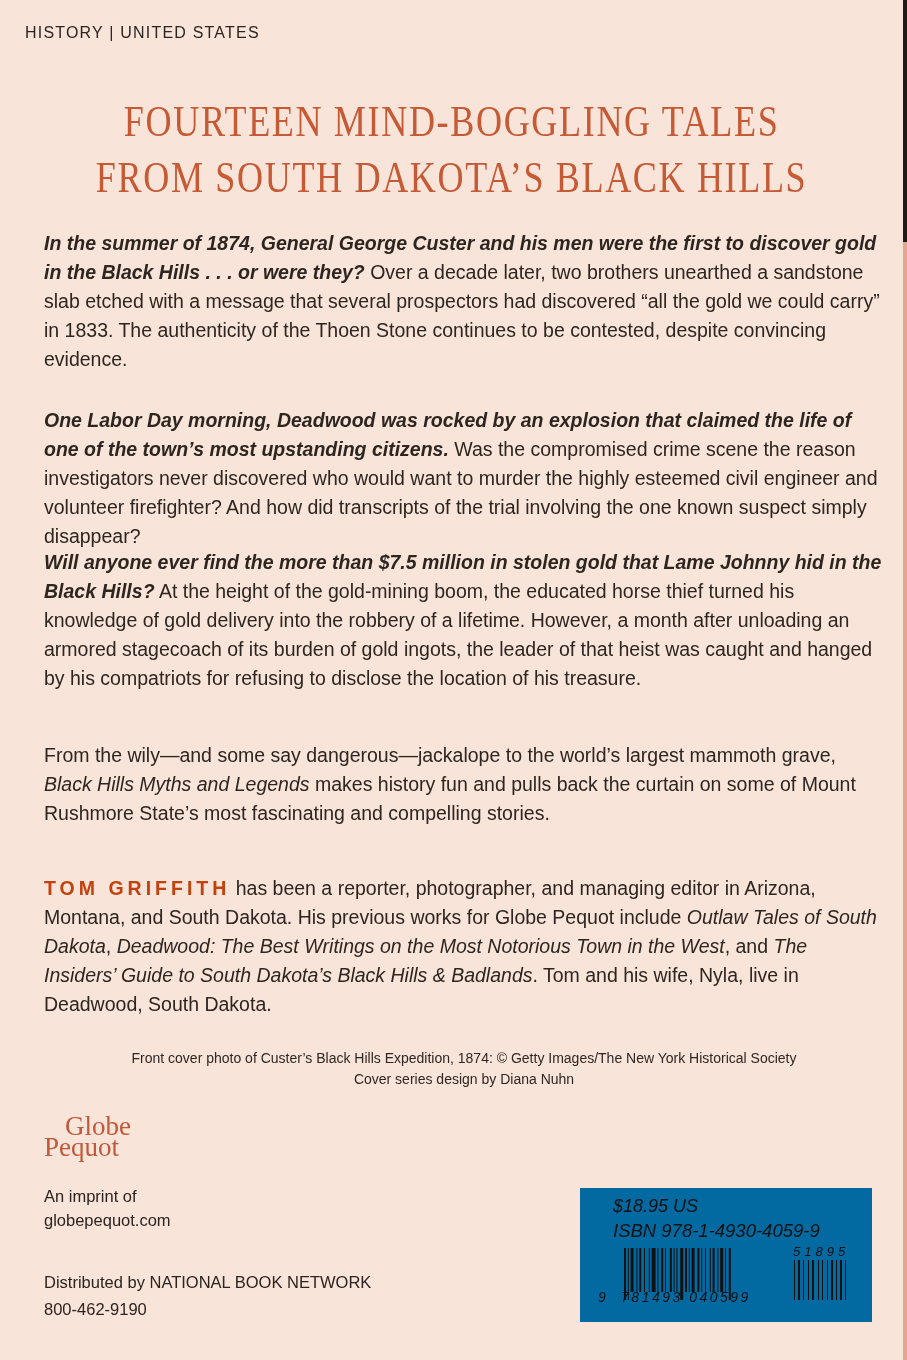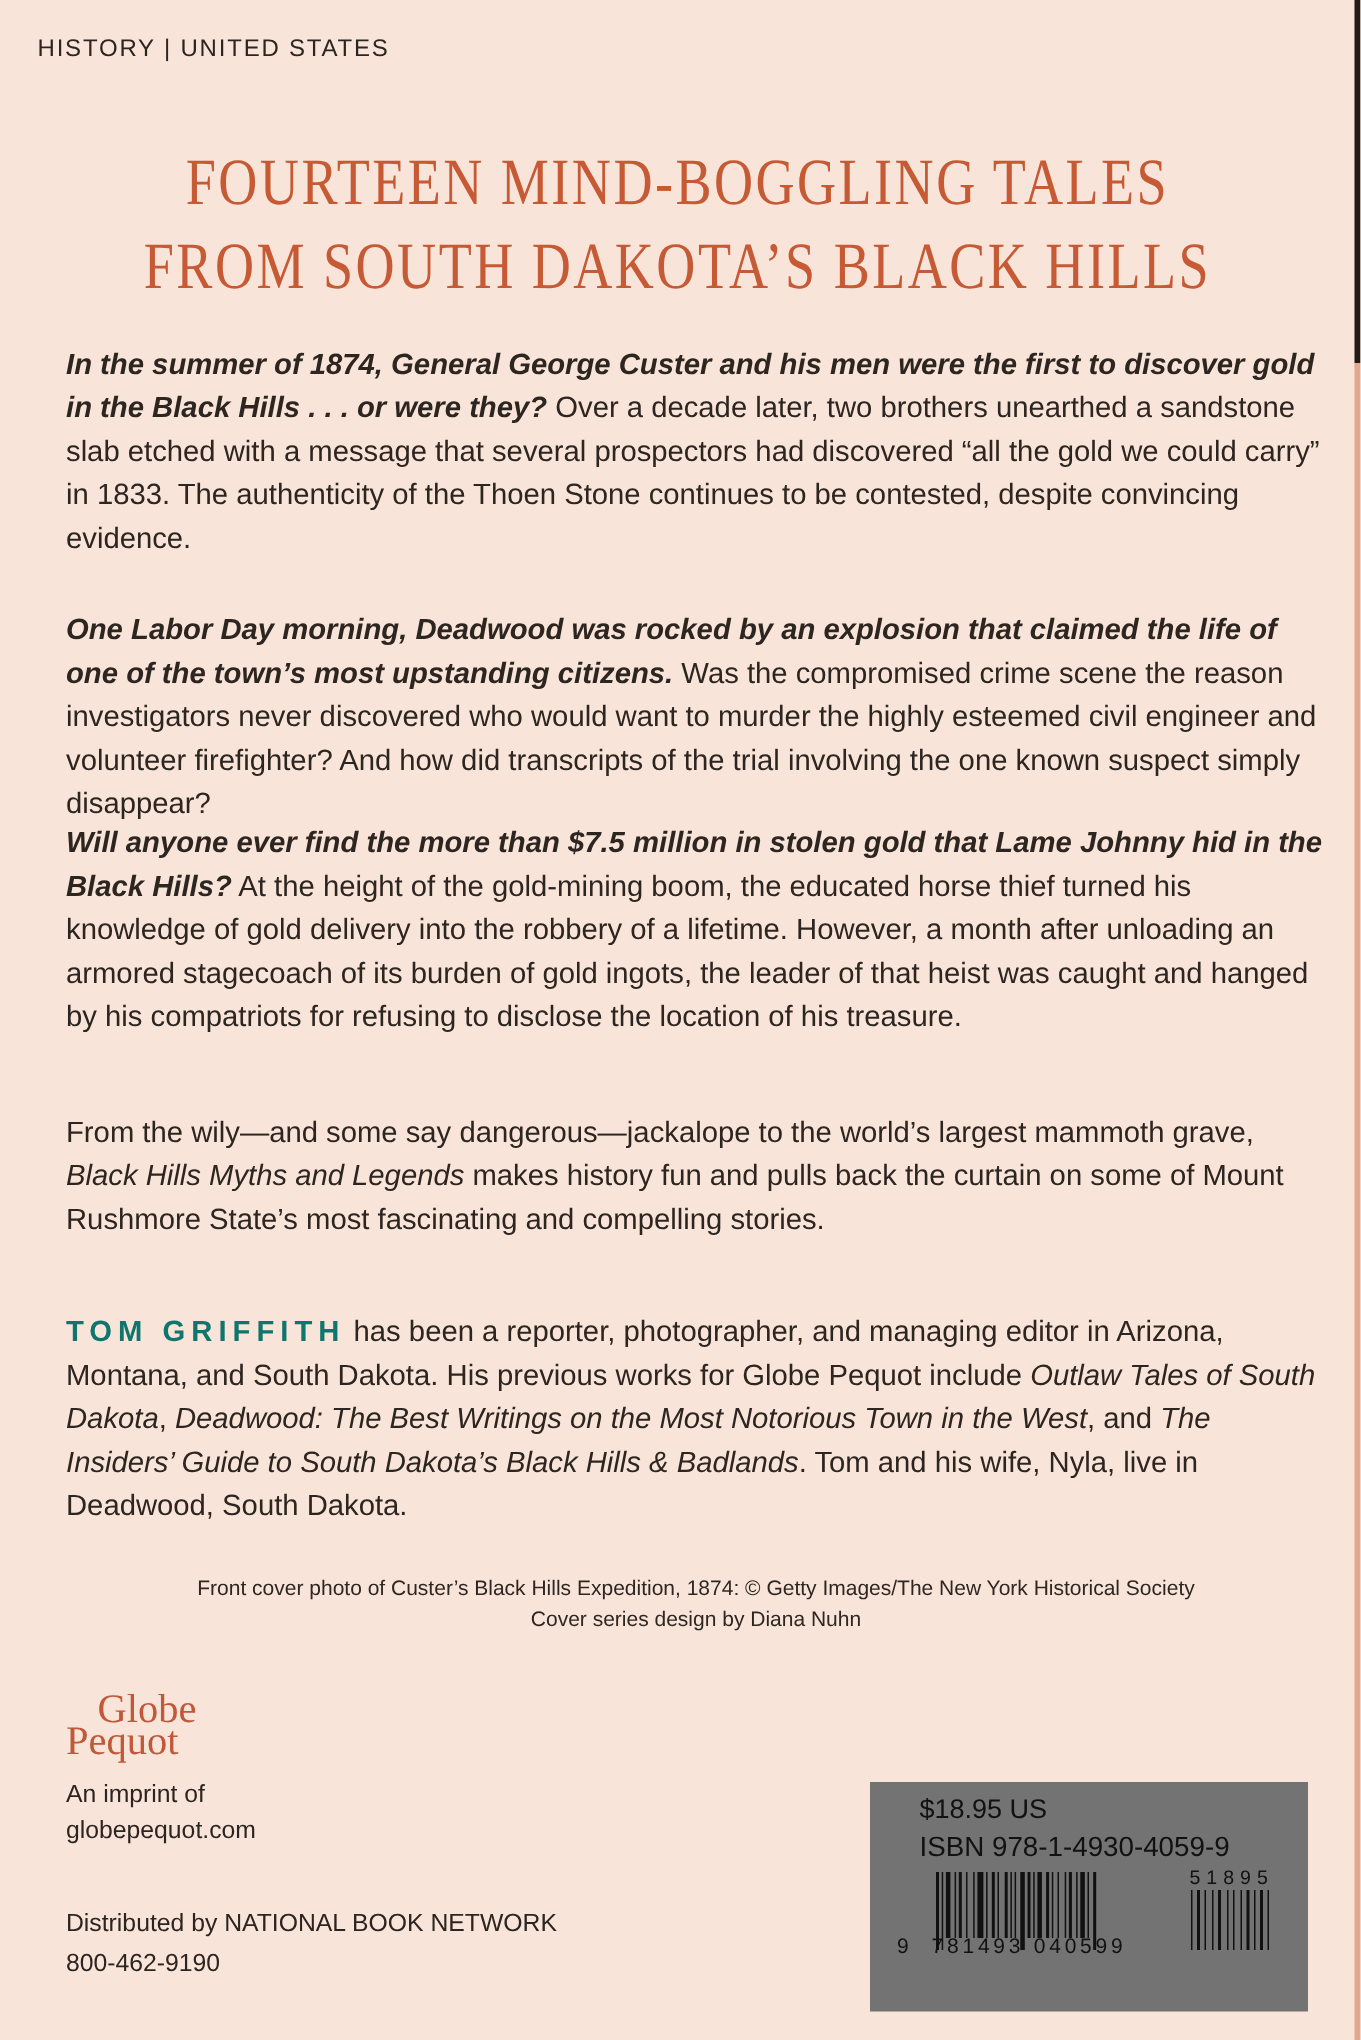--- a/index.html
+++ b/index.html
@@ -29,43 +29,44 @@
     position: absolute; left: 44px; width: 840px;
     font-size: 19.5px; line-height: 29px; color: #2d2520;
     transform-origin: 0 0;
   }
   .blurb b { font-weight: bold; font-style: italic; }
   .p1 { top: 229px; }
   .p2 { top: 383px; margin-top: 23px; }
   .p3 { top: 548px; }
   .p4 { top: 741px; }
   .bio { top: 874px; }
-  .author { color: #0f766e; font-weight: bold; letter-spacing: 4px; margin-top: 39px; }
+  .author { color: #c2410c; font-weight: bold; letter-spacing: 4px; margin-top: 39px; }
 
   .credits {
     position: absolute; left: 44px; top: 1048px; width: 840px;
     font-size: 14px; line-height: 21px; color: #2e2622; text-align: center;
   }
 
   .logo {
     position: absolute; left: 44px; top: 1116px;
     font-family: "Liberation Serif", serif; color: #c0583a;
-    font-size: 27px; line-height: 21px; margin-top: 13px;
+    font-size: 27px; line-height: 21px;
   }
   .logo .l1 { padding-left: 21px; }
 
   .imprint {
     position: absolute; left: 44px; top: 1184px;
     font-size: 16.5px; line-height: 24px; color: #2c2420;
   }
   .dist { position: absolute; left: 44px; top: 1269px; font-size: 16.5px; line-height: 27px; color: #2c2420; }
 
   .barcode-box {
-    position: absolute; left: 580px; top: 1188px; width: 292px; height: 153px;
-    background: #737373;
+    position: absolute; left: 580px; top: 1188px; width: 292px; height: 134px;
+    background: #0369a1;
+    font-style: italic;
   }
   .price { position: absolute; left: 33px; top: 8px; font-size: 18px; color: #111; }
   .isbn { position: absolute; left: 33px; top: 32px; font-size: 18.5px; color: #111; }
   .bars { position: absolute; left: 44px; top: 60px; }
   .addon-num { position: absolute; left: 213px; top: 56px; font-size: 13px; letter-spacing: 4px; color: #111; }
   .ean-num { position: absolute; left: 18px; top: 101px; font-size: 14px; letter-spacing: 2.5px; color: #111; }
 </style>
 </head>
 <body>
 

